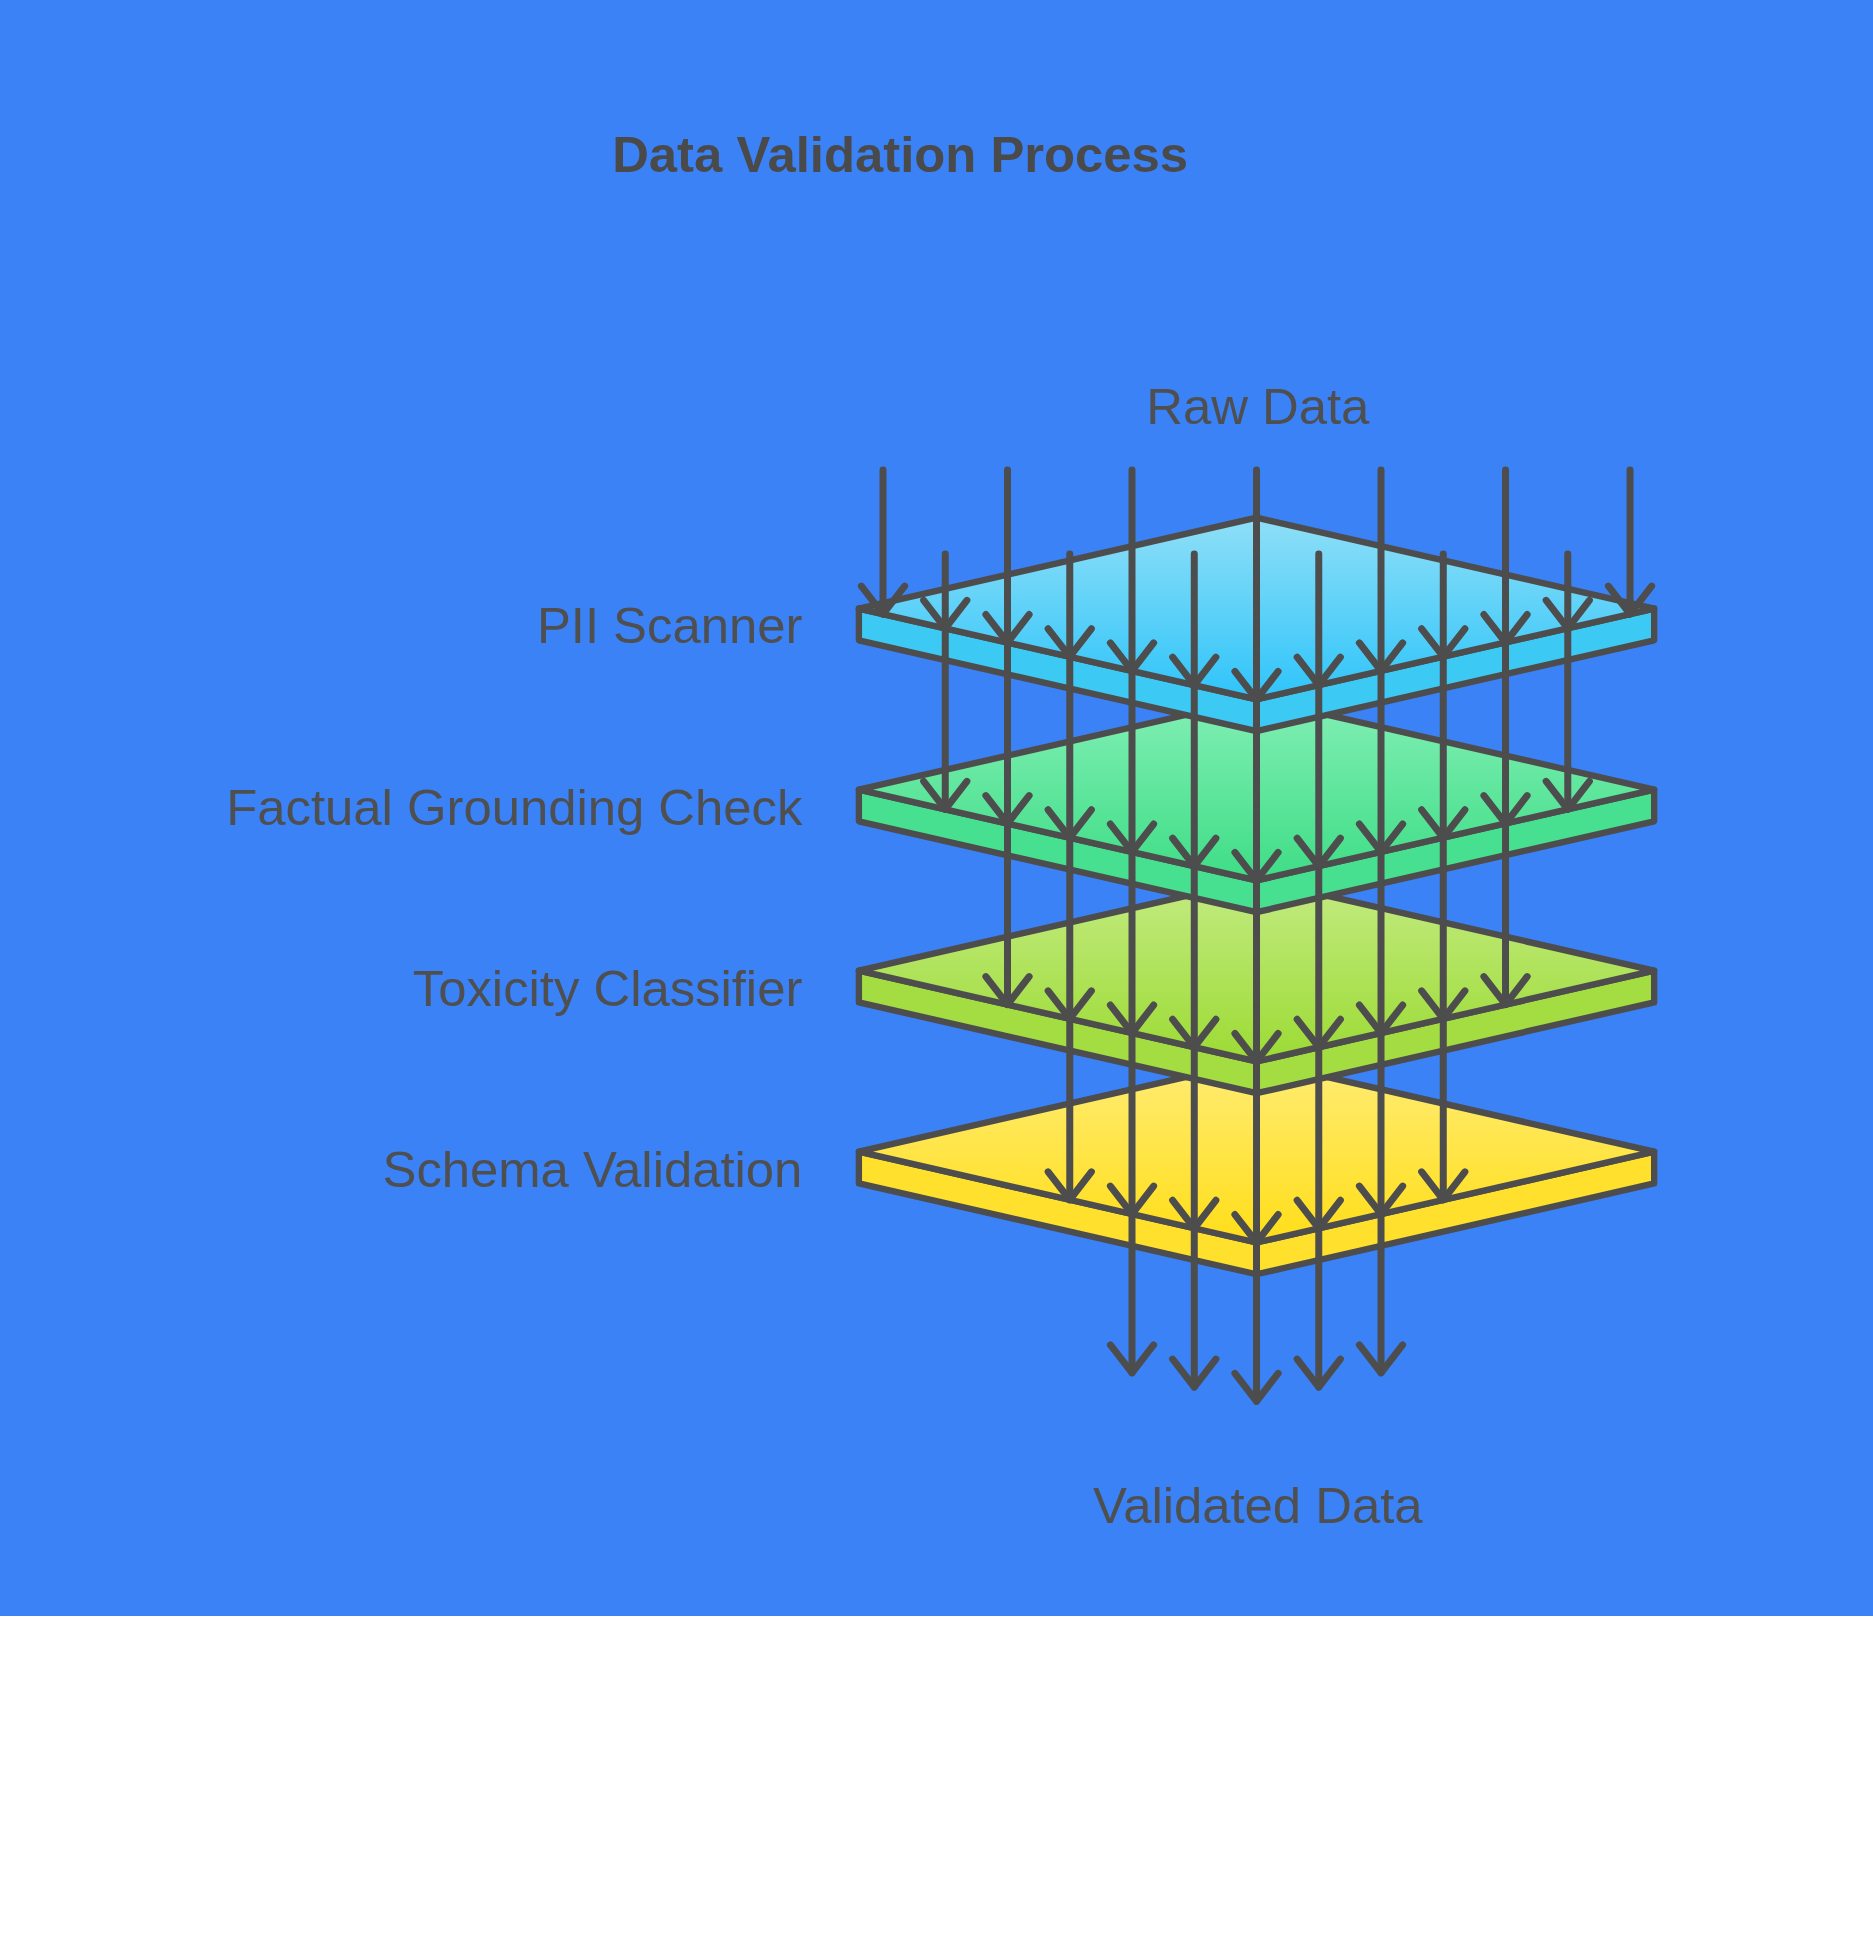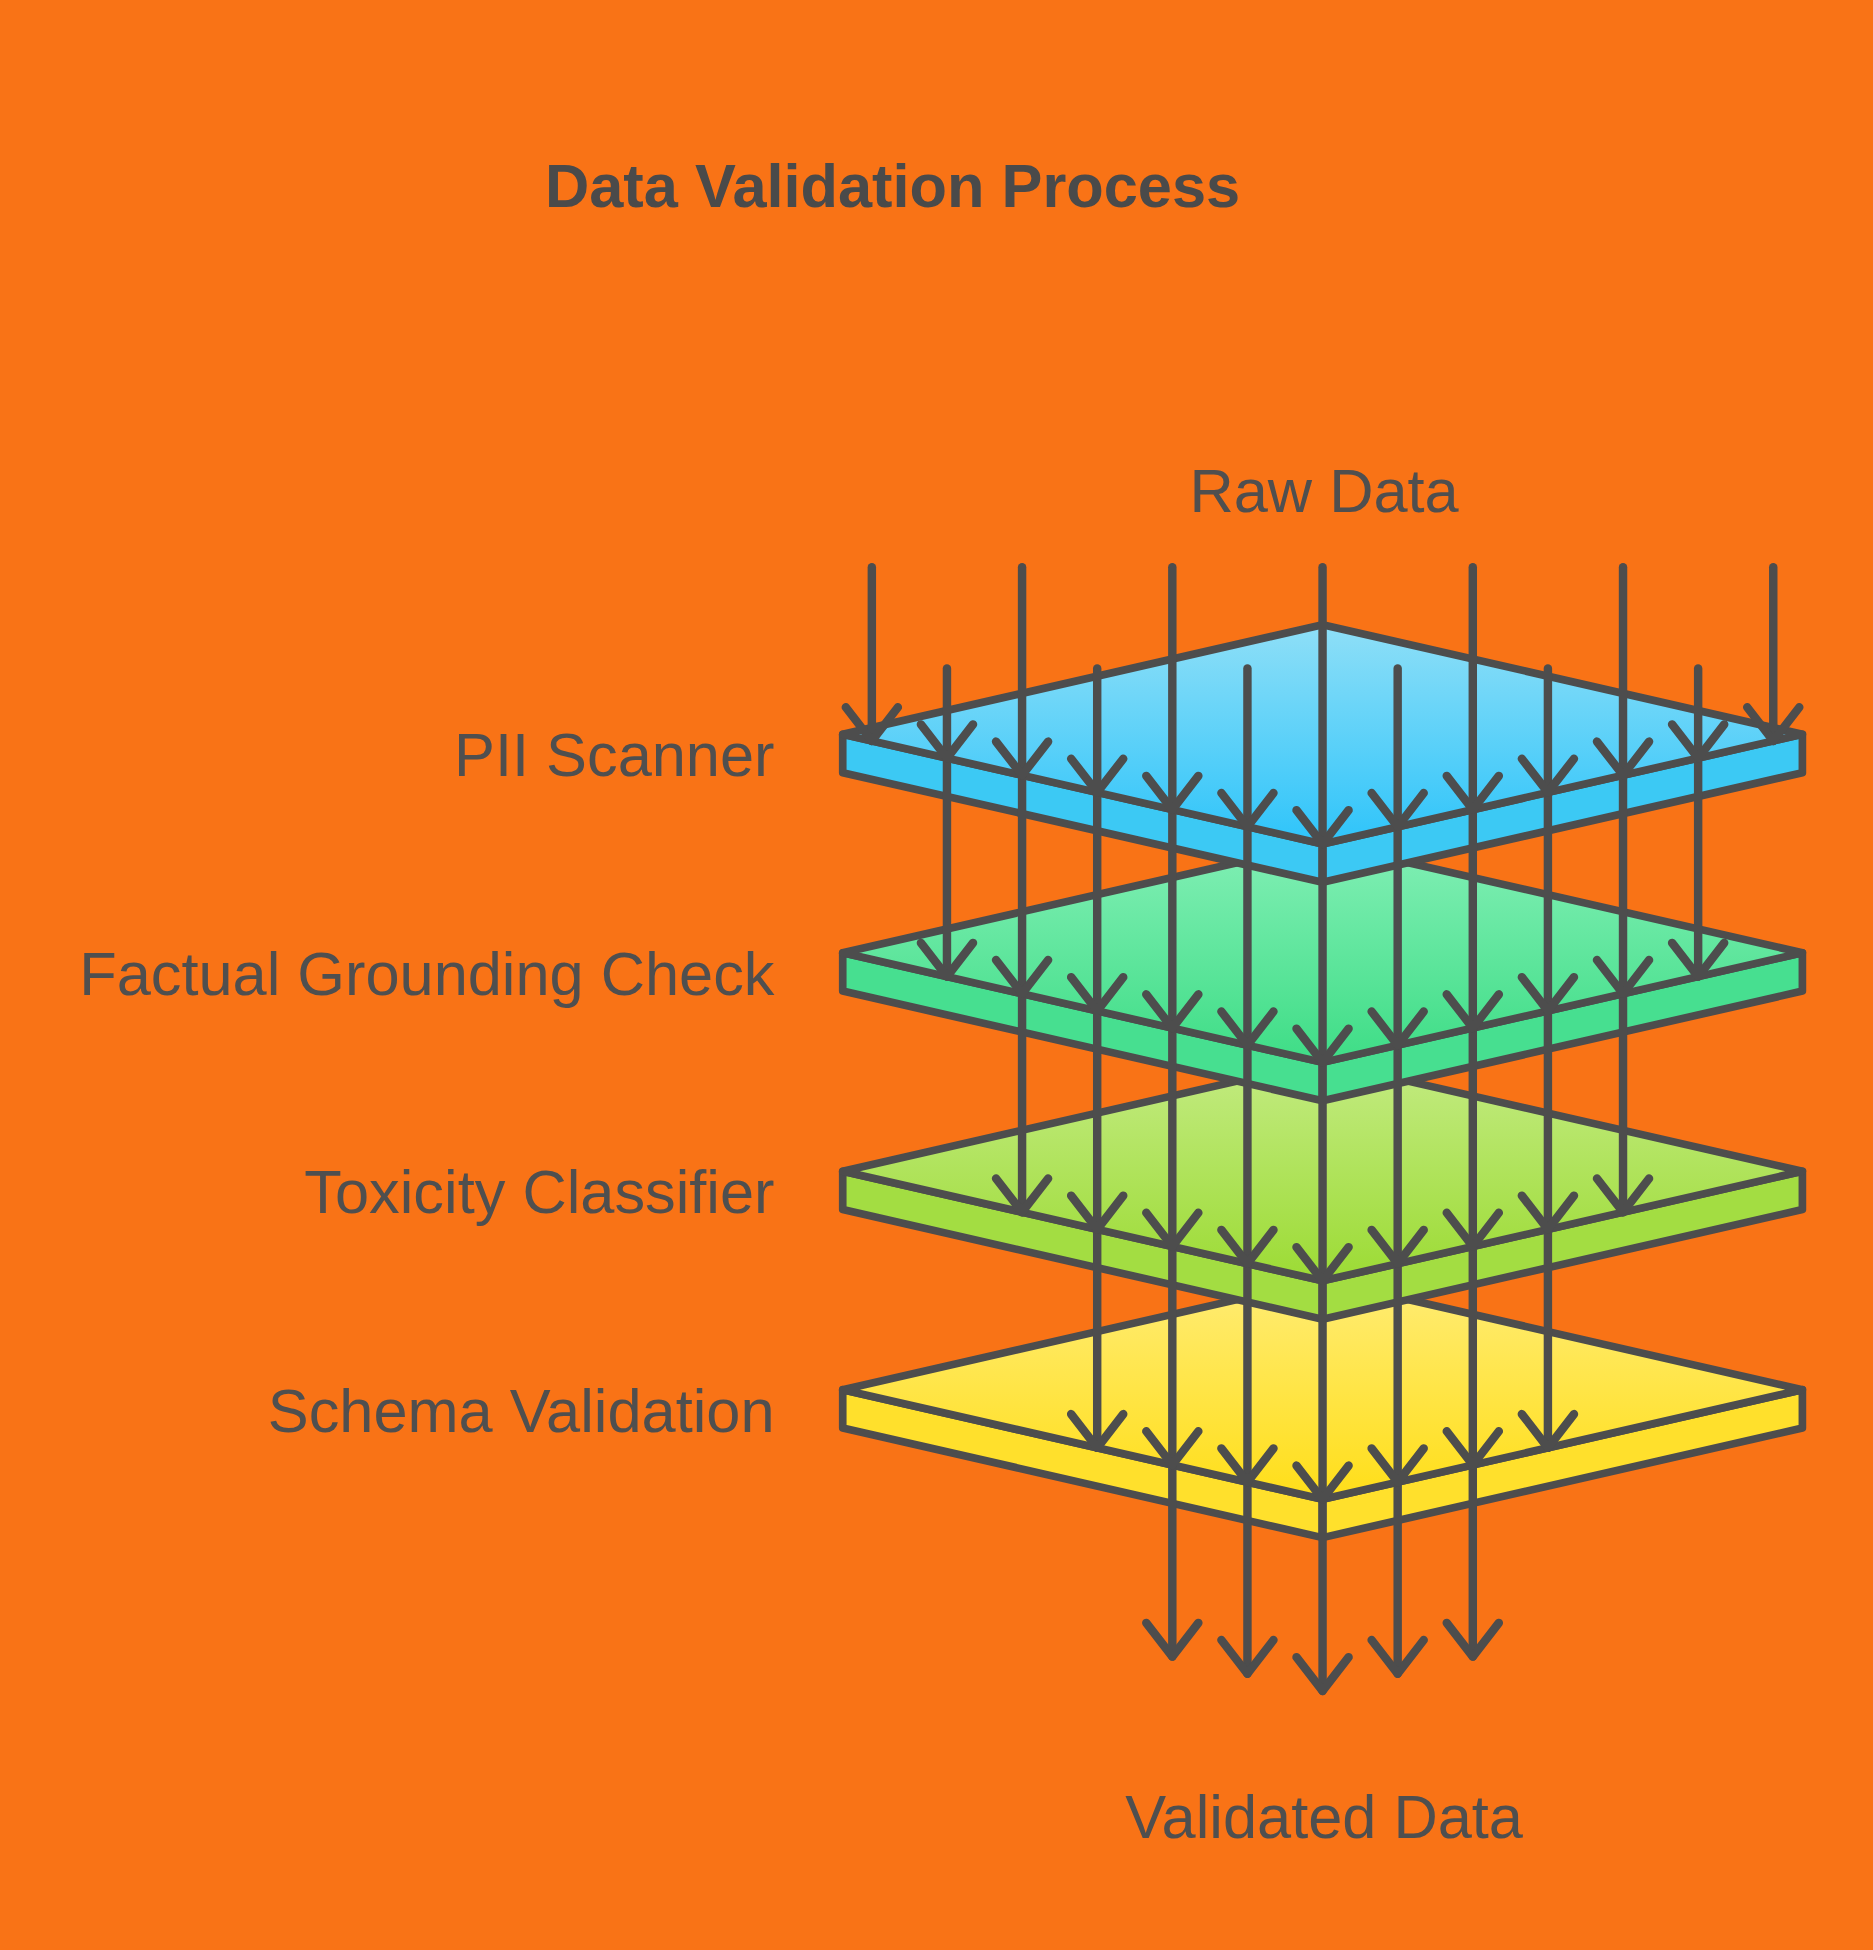--- a/index.html
+++ b/index.html
@@ -2,23 +2,23 @@
 <html style="font-size:12.3px"><head>
 <meta charset="utf-8">
 <style>
   html, body {
     margin: 0;
     padding: 0;
     background: #ffffff;
   }
   .stage-canvas {
     width: 1874px;
-    height: 1950px;
+    height: 1616px;
     position: relative;
-    background: #f97316;
+    background: #3b82f6;
     overflow: hidden;
   }
   svg {
     display: block;
     width: 100%;
     height: 100%;
   }
   text {
     font-family: "Liberation Sans", sans-serif;
   }

